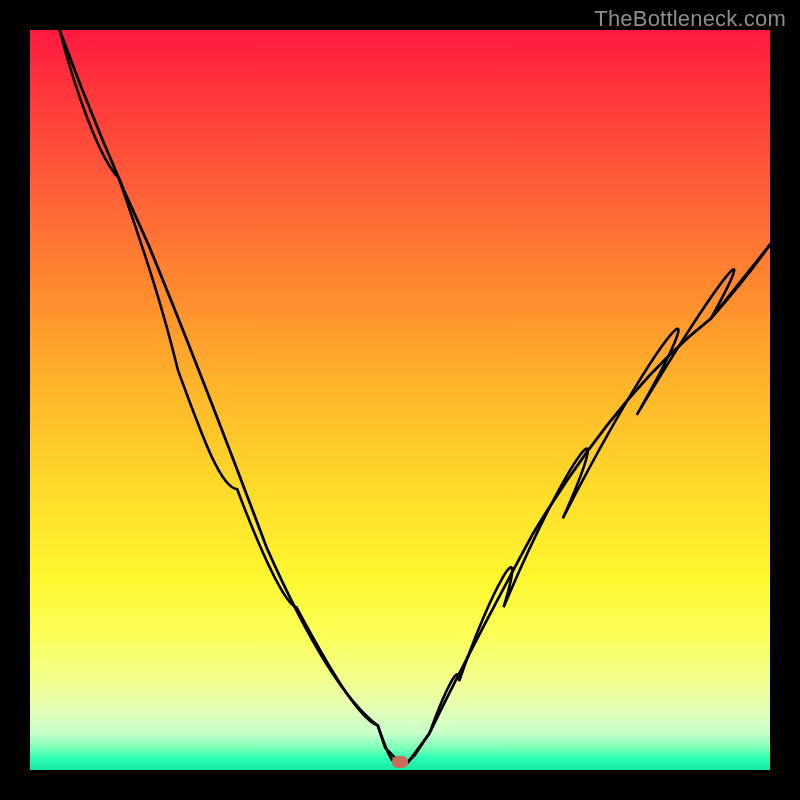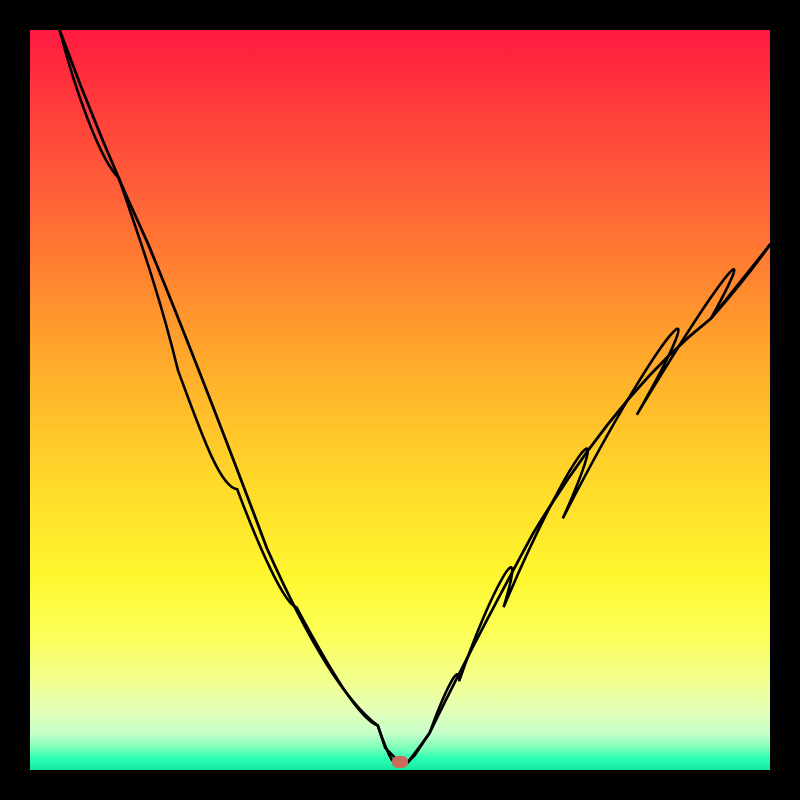--- a/index.html
+++ b/index.html
@@ -103,13 +103,14 @@
                L 378 732
                Q 386 722 399.6 703
                Q 440 620 503.2 503.2
                Q 590 360 680.8 288.6
                Q 715 250 740 214.6"></path>
     </svg>
 
     <div class="marker" style="left:370px; top:732px;"></div>
   </div>
 
+  <div class="watermark">TheBottleneck.com</div>
 </div>
 
 </body></html>

